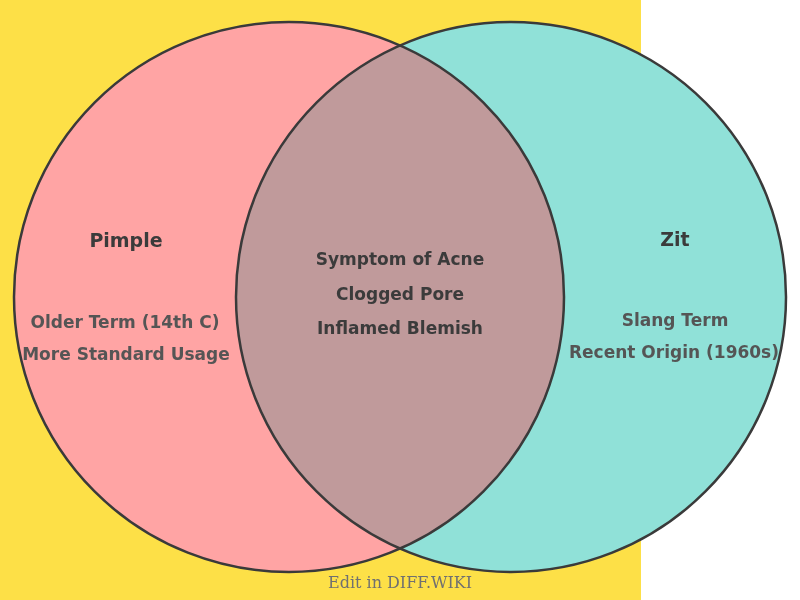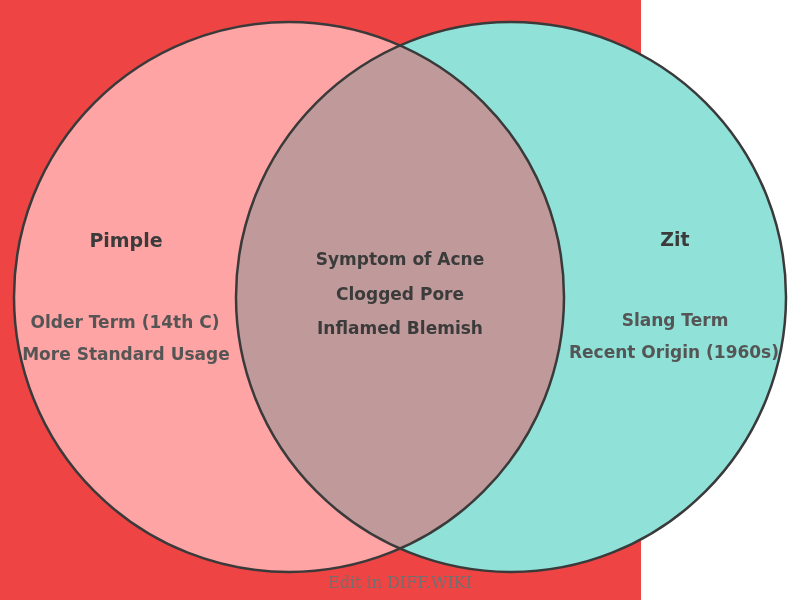--- a/index.html
+++ b/index.html
@@ -7,21 +7,21 @@
     padding: 0;
     width: 800px;
     height: 600px;
     background: #ffffff;
     overflow: hidden;
   }
   .stage {
     position: relative;
     width: 641px;
     height: 600px;
-    background: #ef4444;
+    background: #fde047;
   }
   svg text {
     font-family: "DejaVu Sans", "Liberation Sans", sans-serif;
     text-anchor: middle;
     dominant-baseline: central;
   }
   .set-title {
     font-size: 19px;
     font-weight: bold;
   }

